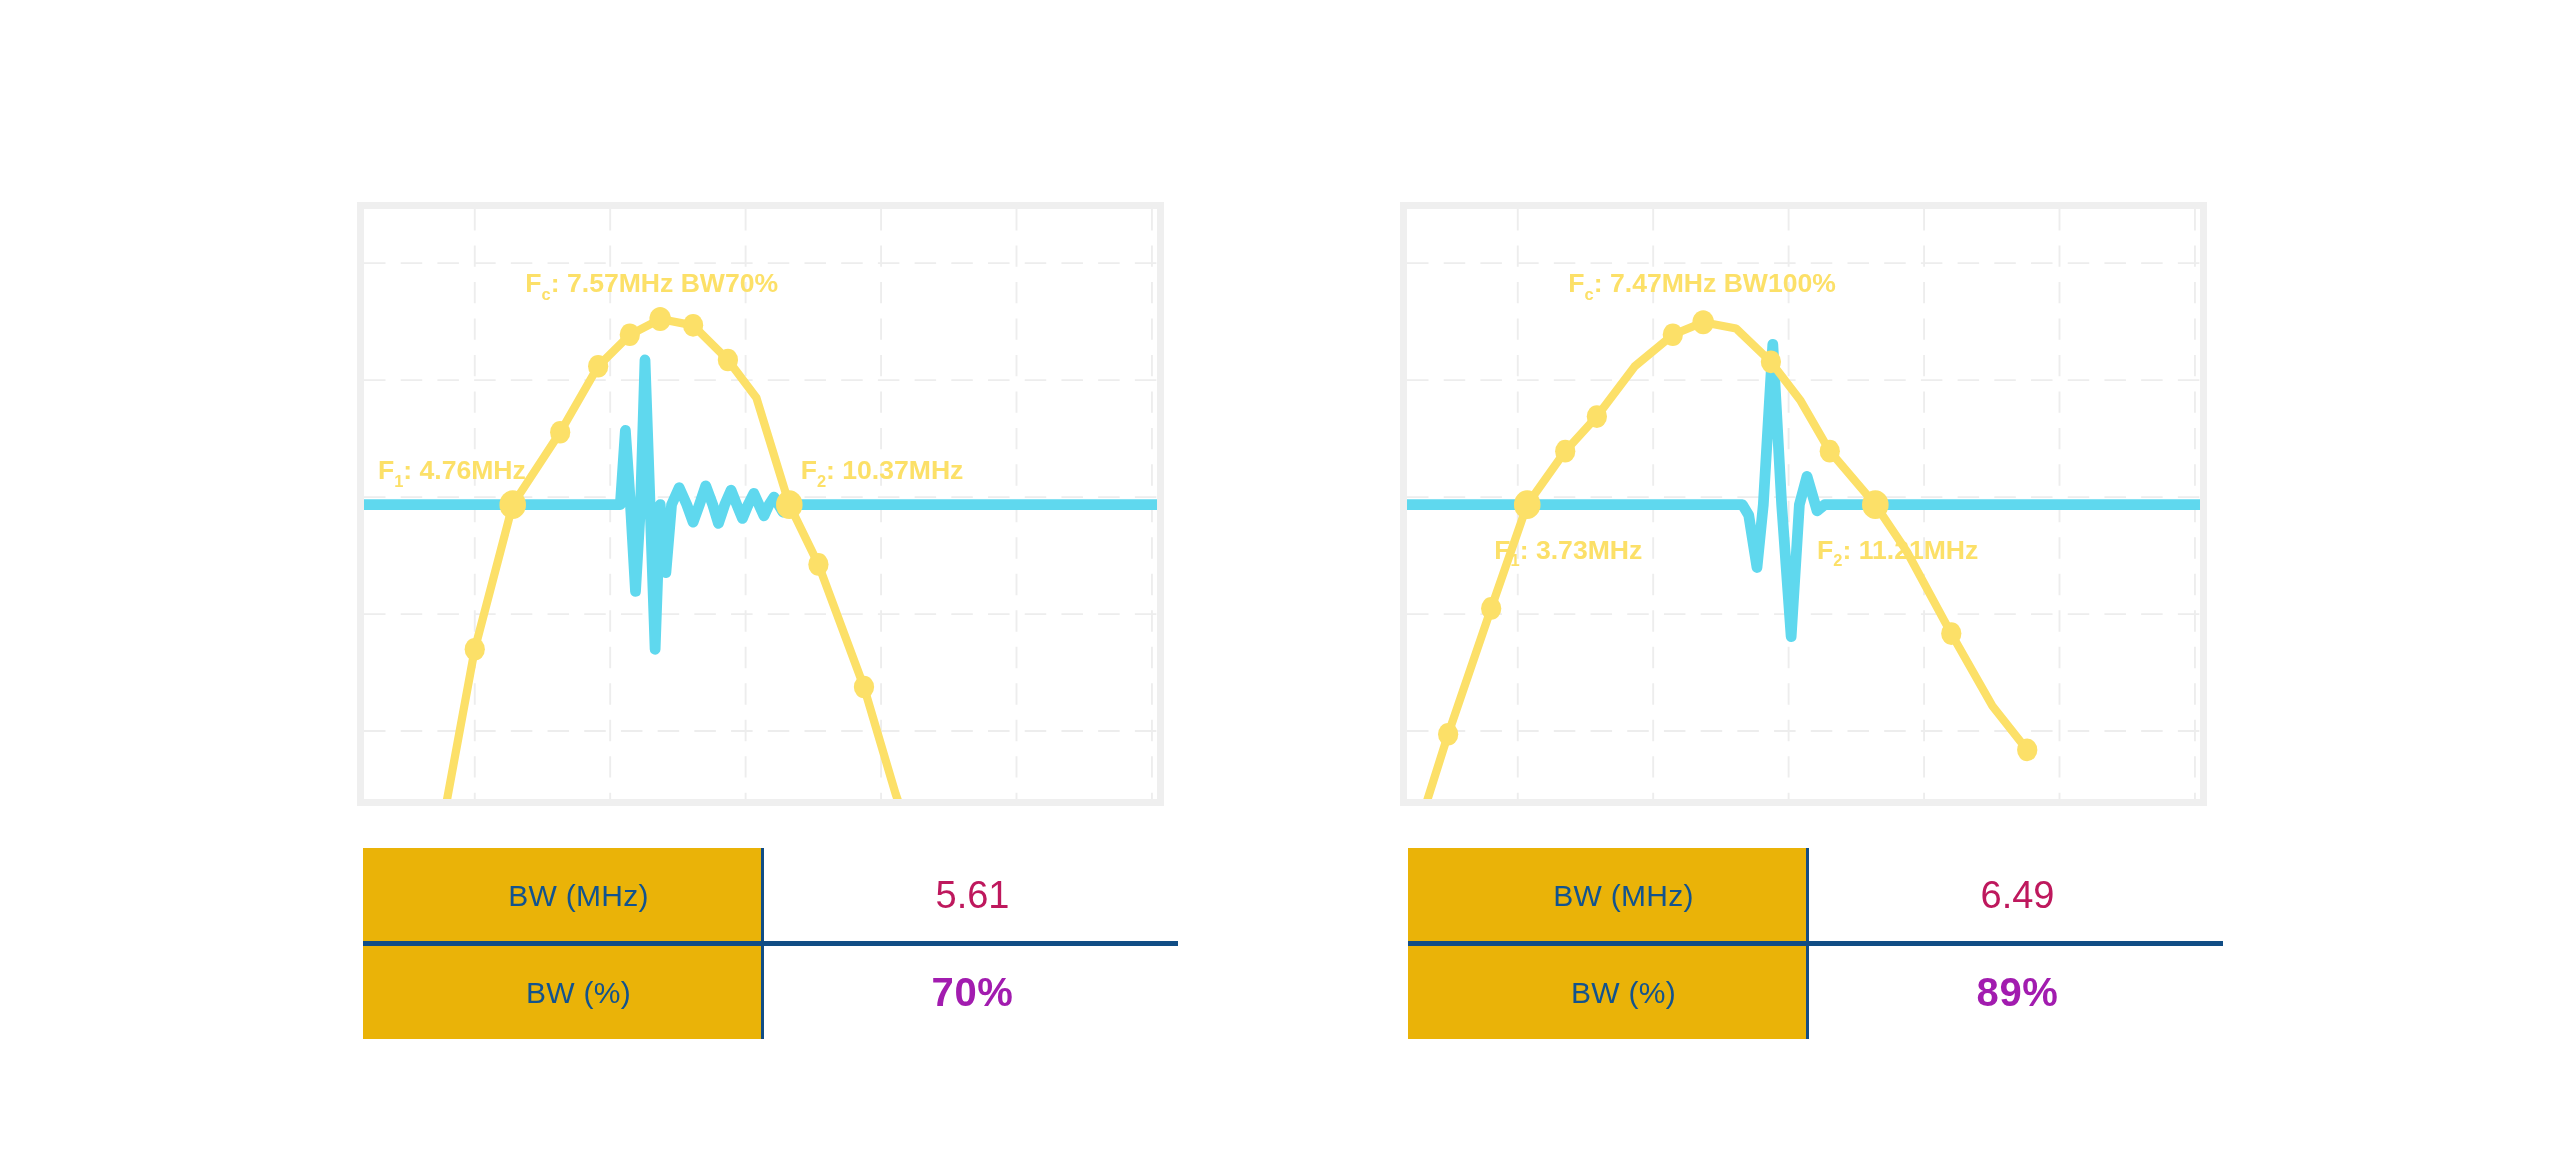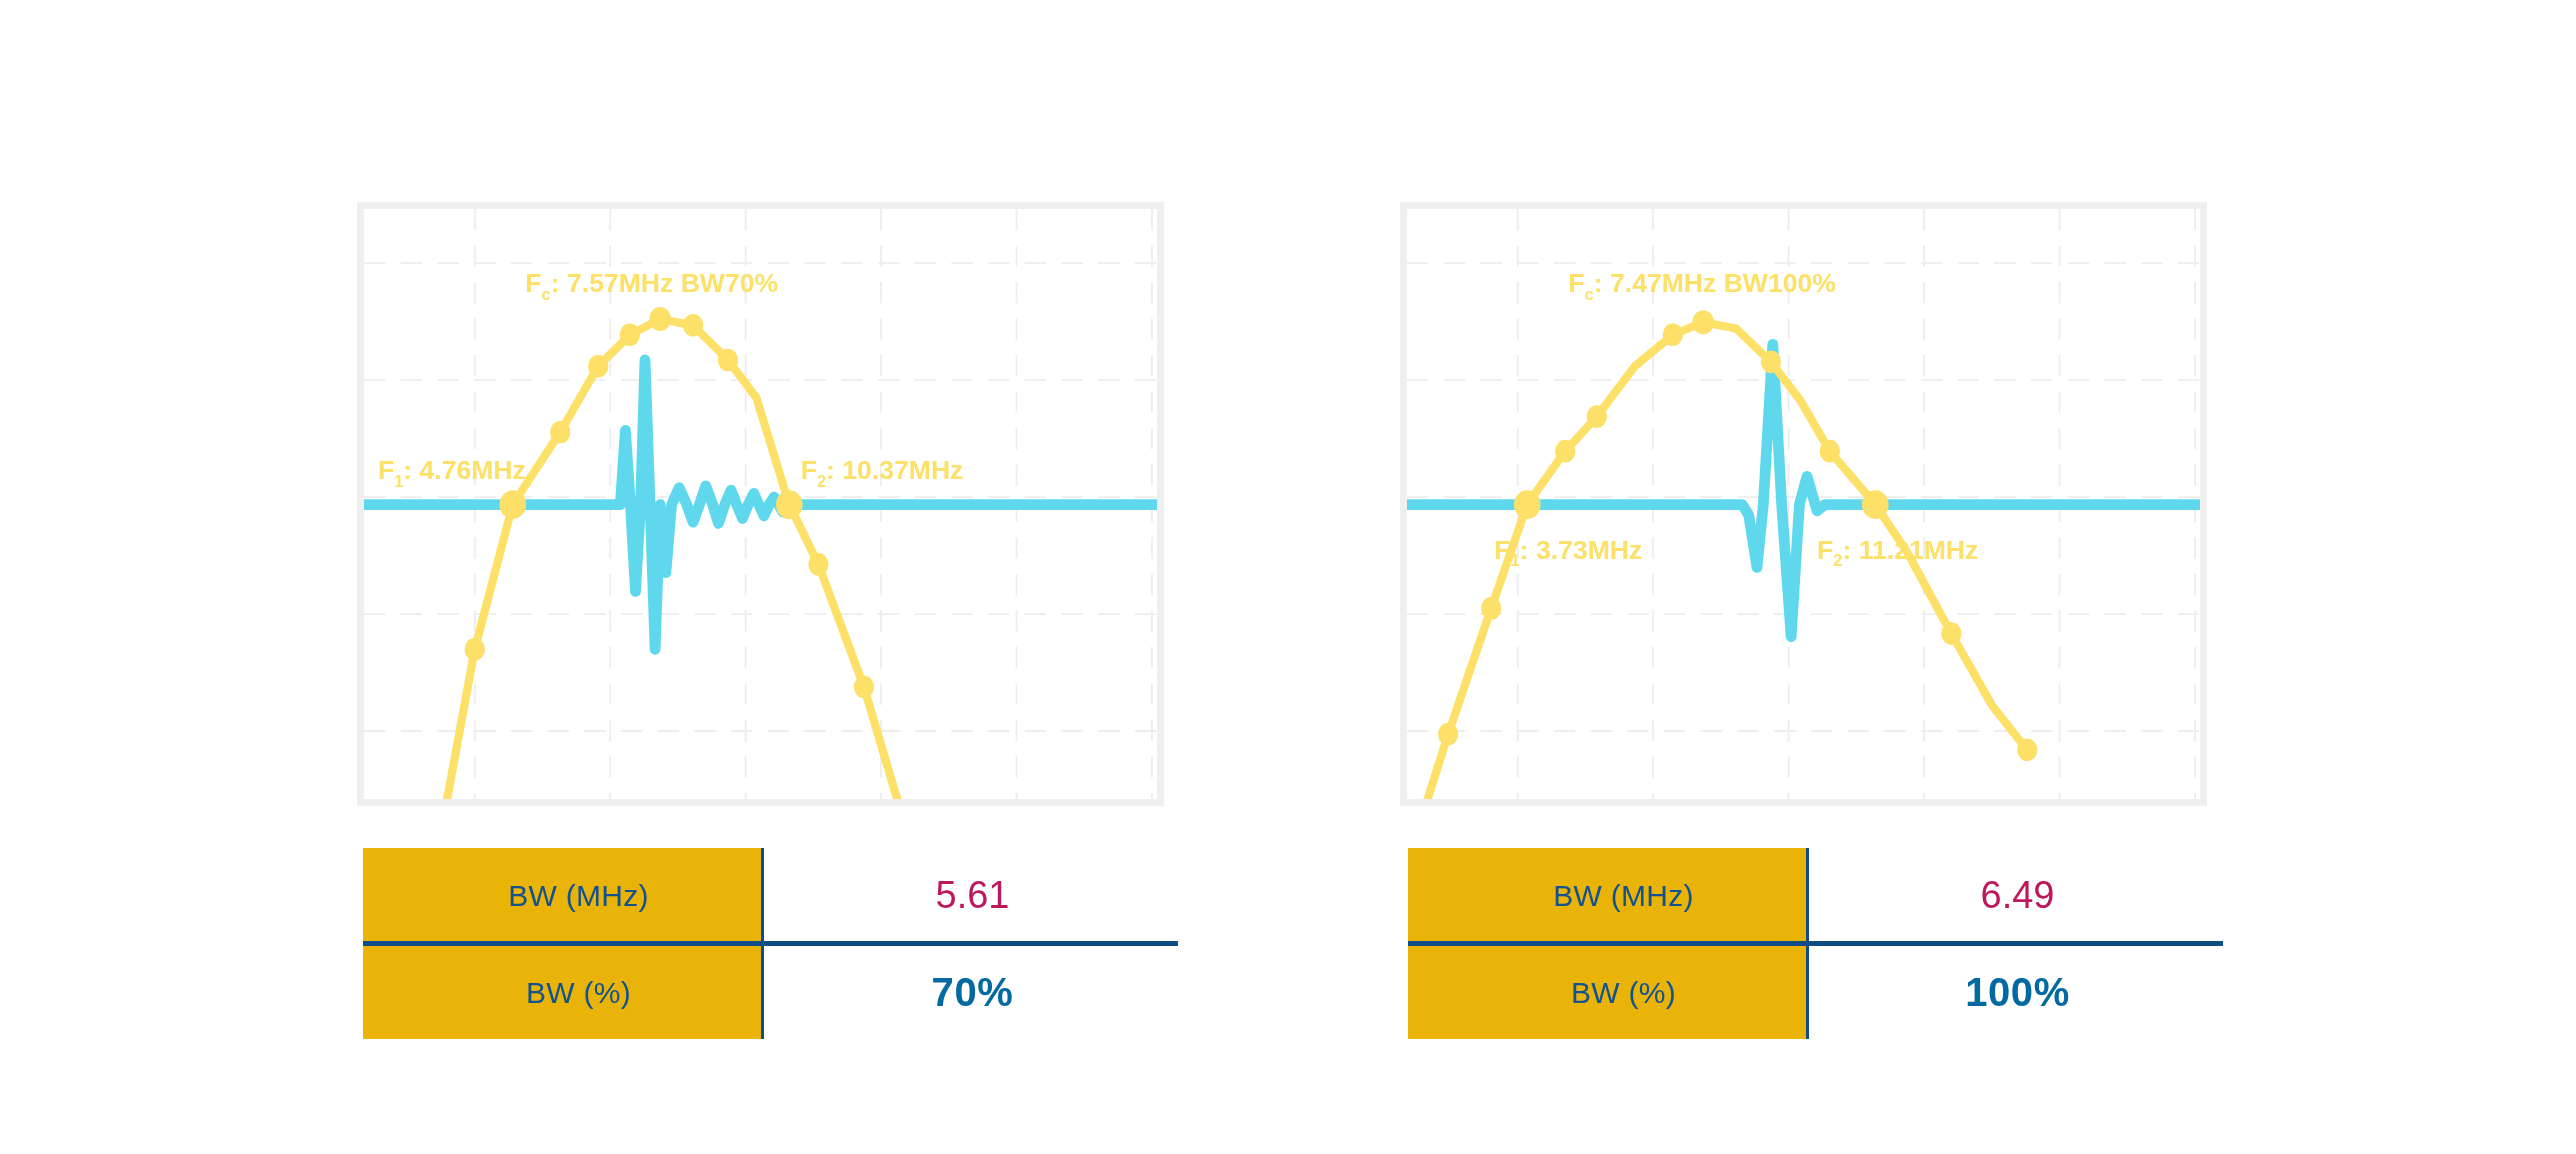--- a/index.html
+++ b/index.html
@@ -31,21 +31,21 @@
     box-sizing:border-box;
     border-right:3.2px solid #114D85;
     padding-left:33px;
   }
   .bwval{
     display:flex;align-items:center;justify-content:center;
     box-sizing:border-box;
     background:#ffffff;
   }
   .bwval.num{color:#be185d;font-size:38px;}
-  .bwval.pct{color:#0369a1;font-size:40px;font-weight:bold;letter-spacing:0.6px;}
+  .bwval.pct{color:#a21caf;font-size:40px;font-weight:bold;letter-spacing:0.6px;}
   .rowdiv{
     position:absolute;height:4.5px;background:#114D85;
   }
   .toprule{position:absolute;height:1.9px;background:#d8f2fb;}
 </style>
 </head>
 <body>
 
 <div class="stage">
 
@@ -210,18 +210,18 @@
 
     <div class="bwrow" style="position:absolute;left:0;top:0;width:818px;height:95px;">
       <div class="bwhead" style="width:401px;height:95px;">BW (MHz)</div>
       <div class="bwval num" style="width:417px;height:95px;">6.49</div>
     </div>
 
     <div class="rowdiv" style="left:0;top:93px;width:815px;"></div>
 
     <div class="bwrow" style="position:absolute;left:0;top:98px;width:818px;height:93px;">
       <div class="bwhead" style="width:401px;height:93px;">BW (%)</div>
-      <div class="bwval pct" style="width:417px;height:93px;">100%</div>
+      <div class="bwval pct" style="width:417px;height:93px;">89%</div>
     </div>
   </div>
 
 </div>
 
 
 </body></html>

